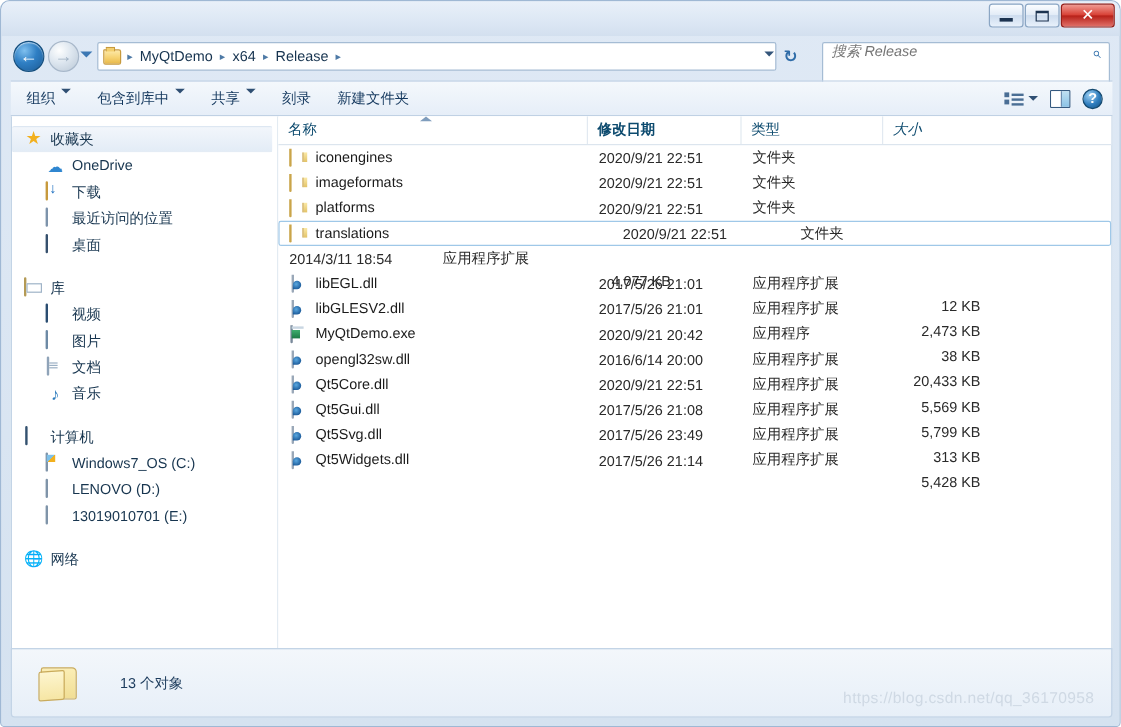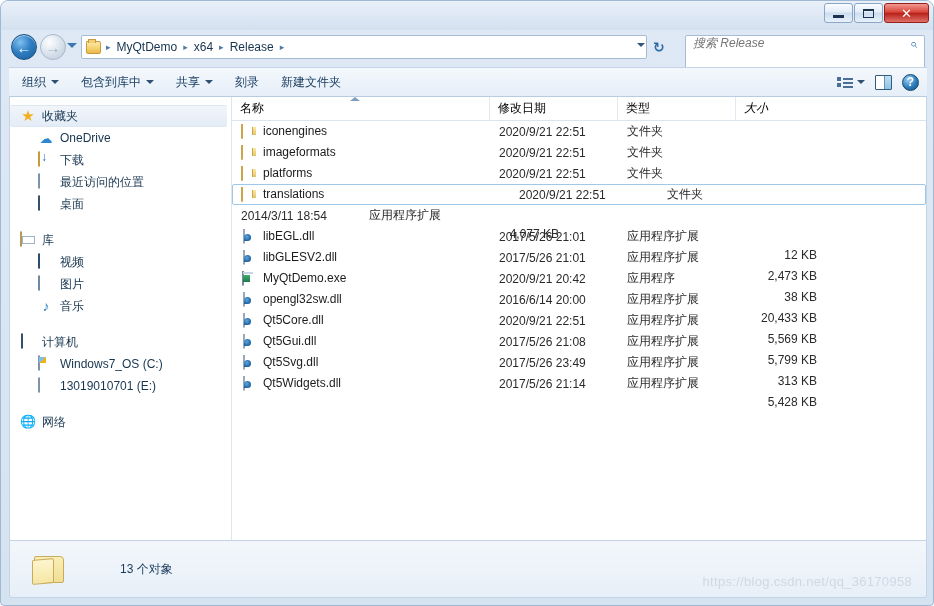--- a/index.html
+++ b/index.html
@@ -136,21 +136,21 @@
 
   
   #toolbar {
     position: absolute; left: 8px; top: 66px; width: 918px; height: 30px;
     background: linear-gradient(180deg,#f4f8fc 0%,#e6eef8 100%);
     border-top: 1px solid #c3d4e6;
     border-bottom: 1px solid #b9cbe0;
     display: flex; align-items: center;
   }
   .tbitem {
-    display: flex; align-items: center; gap: 5px;
+    display: flex; gap: 5px;
     padding: 3px 9px; margin-left: 4px;
     font-size: 12px; color: #14385e; cursor: default;
     border-radius: 2px;
   }
   .tbcaret {
     width: 0; height: 0;
     border-left: 4px solid transparent; border-right: 4px solid transparent;
     border-top: 4px solid #2f4f73;
   }
   #tbright { margin-left: auto; display: flex; align-items: center; gap: 10px; padding-right: 8px; }
@@ -279,28 +279,28 @@
     background: #ffffff;
     position: relative;
   }
   #sortarrow {
     position: absolute; left: 118px; top: 0px;
     width: 0; height: 0;
     border-left: 5px solid transparent; border-right: 5px solid transparent;
     border-bottom: 4px solid #7f9dbd;
   }
   .colcell {
-    font-size: 12px; color: #000000;
+    font-size: 12px; color: #0c4a6e;
     display: flex; align-items: flex-end; padding-bottom: 3px;
     border-right: 1px solid #e2e9f1;
     padding-left: 8px;
     cursor: default;
   }
   .c-name { width: 258px; }
-  .c-date { width: 128px; }
+  .c-date { width: 128px; font-weight: bold; }
   .c-type { width: 118px; }
   .c-size { width: 90px; border-right: none; font-style: italic; }
 
   .frow {
     display: flex; height: 21px; align-items: center;
     border: 1px solid transparent;
     cursor: default;
   }
   .frow.sel {
     background: #ffffff;
@@ -348,21 +348,21 @@
     content:''; position:absolute; left:2px; top:1px; width:10px; height:2px;
     background:#c9d6e2;
   }
 
   
   #statusbar {
     position: absolute; left: 8px; top: 539px; width: 918px; height: 58px;
     background: linear-gradient(180deg,#f3f7fb 0%,#e7eff8 100%);
     border: 1px solid #c3d4e6;
     border-radius: 0 0 3px 3px;
-    display: flex; align-items: center; gap: 20px;
+    display: flex; align-items: center;
   }
   #statusfolder {
     width: 36px; height: 32px; margin-left: 22px; position: relative;
   }
   #statusfolder .back {
     position:absolute; left:2px; top:3px; width:30px; height:27px;
     background: linear-gradient(180deg,#fbeeb5 0%,#f1de95 100%);
     border:1px solid #c9ab5c; border-radius:2px 4px 2px 2px;
   }
   #statusfolder .front {
@@ -506,33 +506,41 @@
       </div>
       <div class="navrow child">
         <span class="ico"><span class="ico-video"></span></span>
         <span class="navlabel">视频</span>
       </div>
       <div class="navrow child">
         <span class="ico"><span class="ico-pic"></span></span>
         <span class="navlabel">图片</span>
       </div>
       <div class="navrow child">
+        <span class="ico"><span class="ico-doc"></span></span>
+        <span class="navlabel">文档</span>
+      </div>
+      <div class="navrow child">
         <span class="ico ico-music">♪</span>
         <span class="navlabel">音乐</span>
       </div>
 
       <div class="navgap"></div>
 
       <div class="navrow root">
         <span class="ico"><span class="ico-pc"></span></span>
         <span class="navlabel">计算机</span>
       </div>
       <div class="navrow child">
         <span class="ico"><span class="ico-hdd win"></span></span>
         <span class="navlabel">Windows7_OS (C:)</span>
+      </div>
+      <div class="navrow child">
+        <span class="ico"><span class="ico-hdd"></span></span>
+        <span class="navlabel">LENOVO (D:)</span>
       </div>
       <div class="navrow child">
         <span class="ico"><span class="ico-hdd flat"></span></span>
         <span class="navlabel">13019010701 (E:)</span>
       </div>
 
       <div class="navgap"></div>
 
       <div class="navrow root">
         <span class="ico ico-net">🌐</span>

